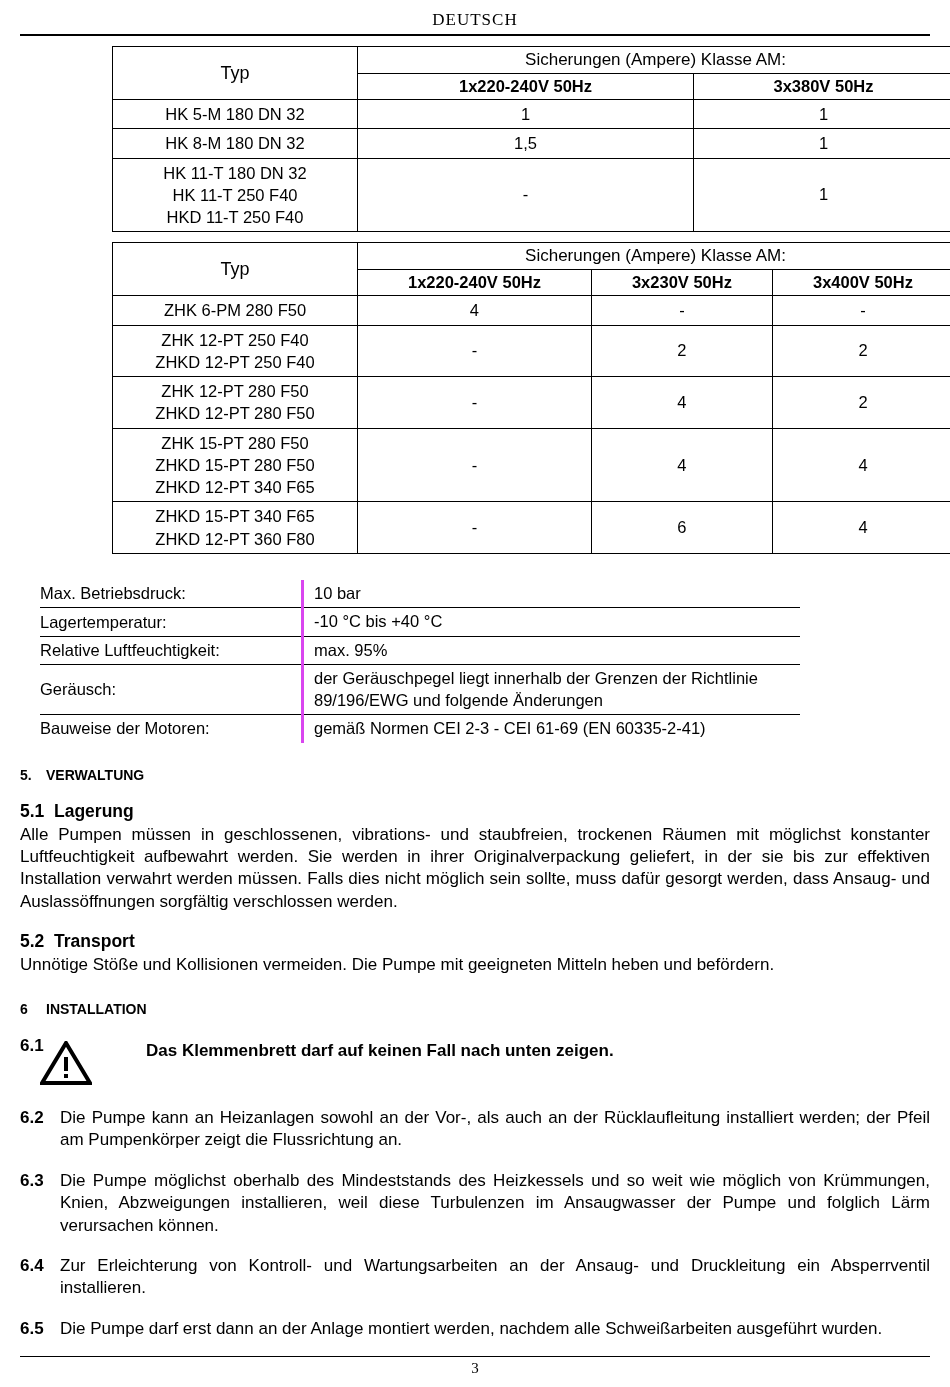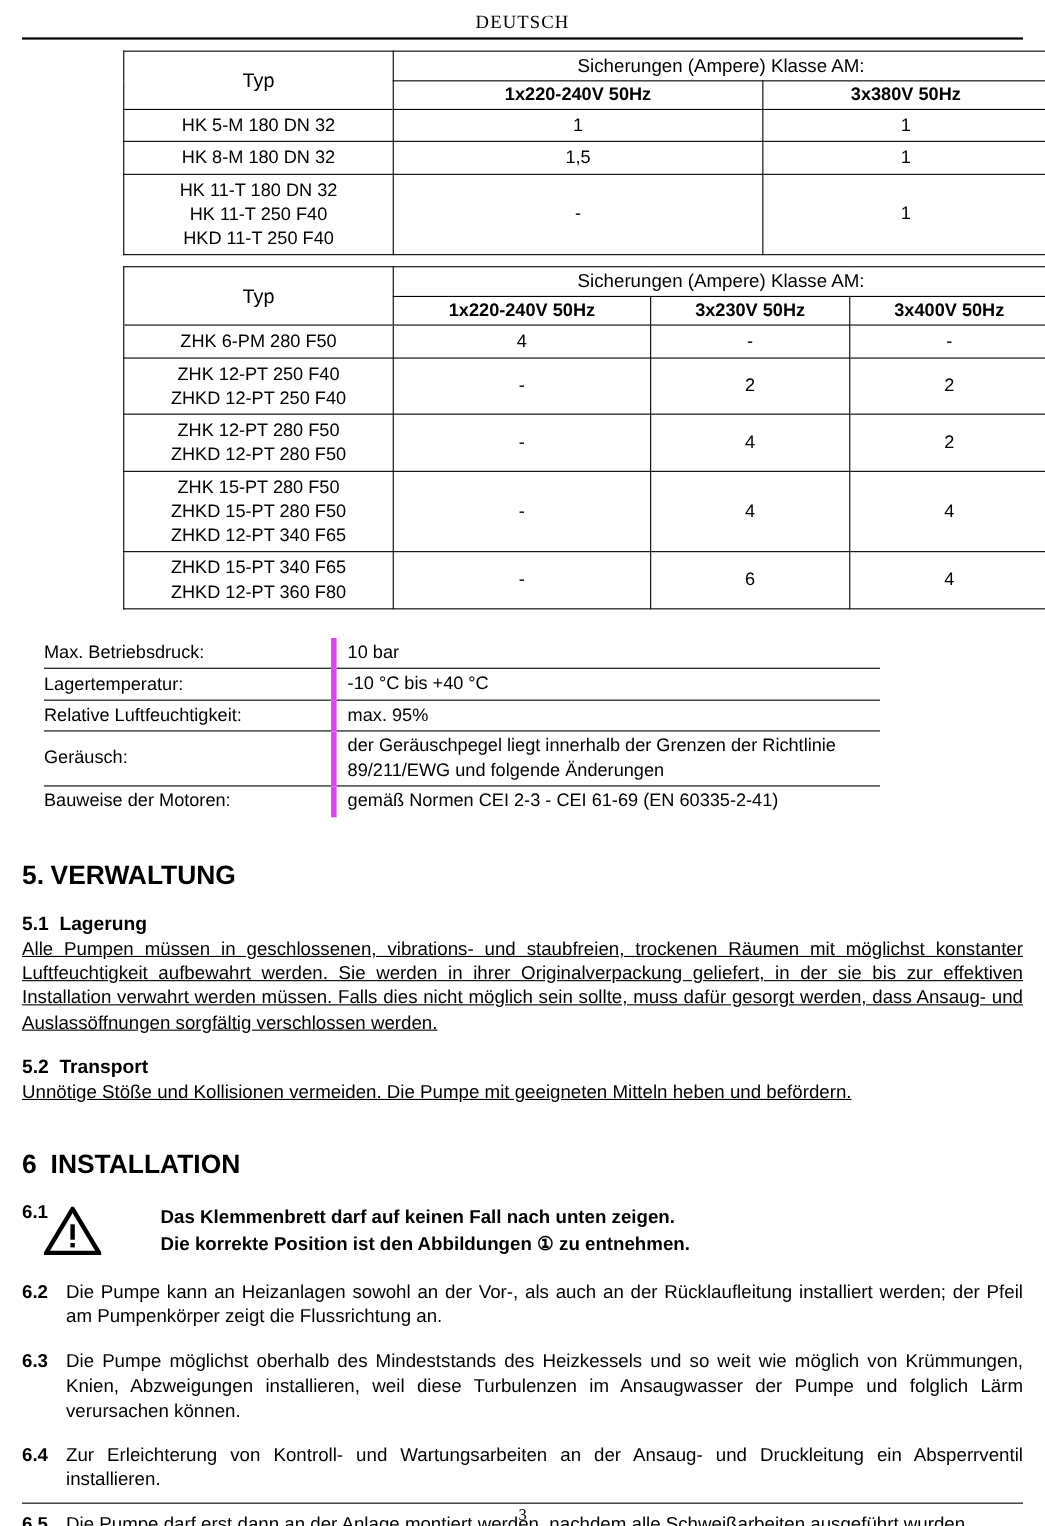--- a/index.html
+++ b/index.html
@@ -77,47 +77,46 @@
   }
   .limits td {
     padding: 3px 6px 3px 0;
     vertical-align: middle;
   }
   .limits td.label {
     width: 255px;
     border-bottom: 1px solid #000;
   }
   .limits td.value {
-    border-left: 5px solid #d946ef;
+    border-left: 3px solid #d946ef;
     border-bottom: 1px solid #000;
     padding-left: 10px;
     line-height: 1.3;
   }
   .limits tr.last td.label { border-bottom: none; }
   .limits tr.last td.value { border-bottom: none; }
 
   
   .sec-h {
     font-weight: bold;
-    font-size: 24px;
-    margin: 40px 0 6px 0;
+    font-size: 14px;
+    margin: 24px 0 6px 0;
   }
   .sec-h .num { display: inline-block; min-width: 26px; }
   .sub-h {
     font-weight: bold;
     font-size: 17.5px;
     margin: 18px 0 2px 0;
   }
   .sub-h .num { display: inline-block; min-width: 34px; }
   p.body {
     font-size: 17px;
     line-height: 1.32;
     text-align: justify;
     margin: 2px 0 0 0;
-    text-decoration: underline;
   }
   p.num-body {
     font-size: 17px;
     line-height: 1.32;
     text-align: justify;
     margin: 18px 0 0 0;
     padding-left: 40px;
     position: relative;
   }
   p.num-body .num {
@@ -249,21 +248,21 @@
     <tr>
       <td class="label">Lagertemperatur:</td>
       <td class="value">-10 °C bis +40 °C</td>
     </tr>
     <tr>
       <td class="label">Relative Luftfeuchtigkeit:</td>
       <td class="value">max. 95%</td>
     </tr>
     <tr>
       <td class="label">Geräusch:</td>
-      <td class="value">der Geräuschpegel liegt innerhalb der Grenzen der Richtlinie 89/211/EWG und folgende Änderungen</td>
+      <td class="value">der Geräuschpegel liegt innerhalb der Grenzen der Richtlinie 89/196/EWG und folgende Änderungen</td>
     </tr>
     <tr class="last">
       <td class="label">Bauweise der Motoren:</td>
       <td class="value">gemäß Normen CEI 2-3 - CEI 61-69 (EN 60335-2-41)</td>
     </tr>
   </tbody>
     </table>
 
   <div class="sec-h">
     <span class="num">5.</span><span>VERWALTUNG</span>
@@ -290,21 +289,20 @@
   <div class="warn">
     <div class="tri">
       <svg width="52" height="44" viewBox="0 0 52 44" aria-hidden="true">
         <polygon points="26,2 50,42 2,42" fill="none" stroke="#000" stroke-width="4" stroke-linejoin="miter"></polygon>
         <rect x="24" y="16" width="4" height="14" fill="#000"></rect>
         <rect x="24" y="33" width="4" height="4" fill="#000"></rect>
       </svg>
     </div>
     <div class="txt">
       <div>Das Klemmenbrett darf auf keinen Fall nach unten zeigen.</div>
-      <div>Die korrekte Position ist den Abbildungen ① zu entnehmen.</div>
     </div>
   </div>
 
   <p class="num-body">
     <span class="num">6.2</span><span>Die Pumpe kann an Heizanlagen sowohl an der Vor-, als auch an der Rücklaufleitung installiert werden; der Pfeil am Pumpenkörper zeigt die Flussrichtung an.</span>
   </p>
 
   <p class="num-body">
     <span class="num">6.3</span><span>Die Pumpe möglichst oberhalb des Mindeststands des Heizkessels und so weit wie möglich von Krümmungen, Knien, Abzweigungen installieren, weil diese Turbulenzen im Ansaugwasser der Pumpe und folglich Lärm verursachen können.</span>
   </p>

